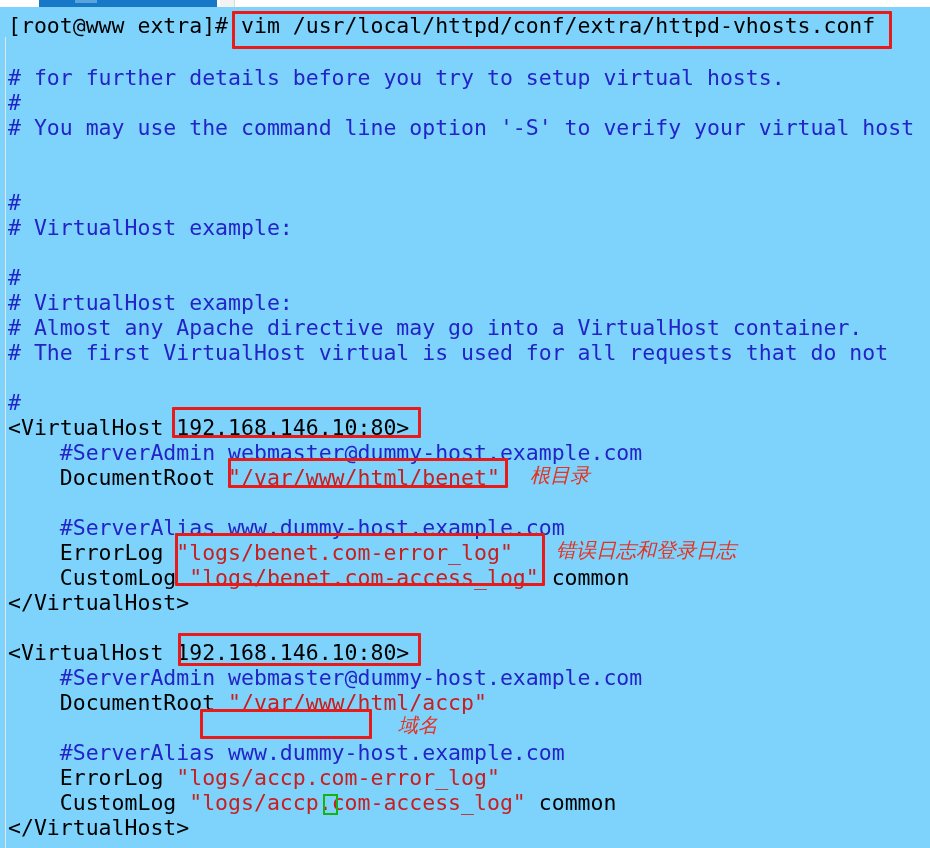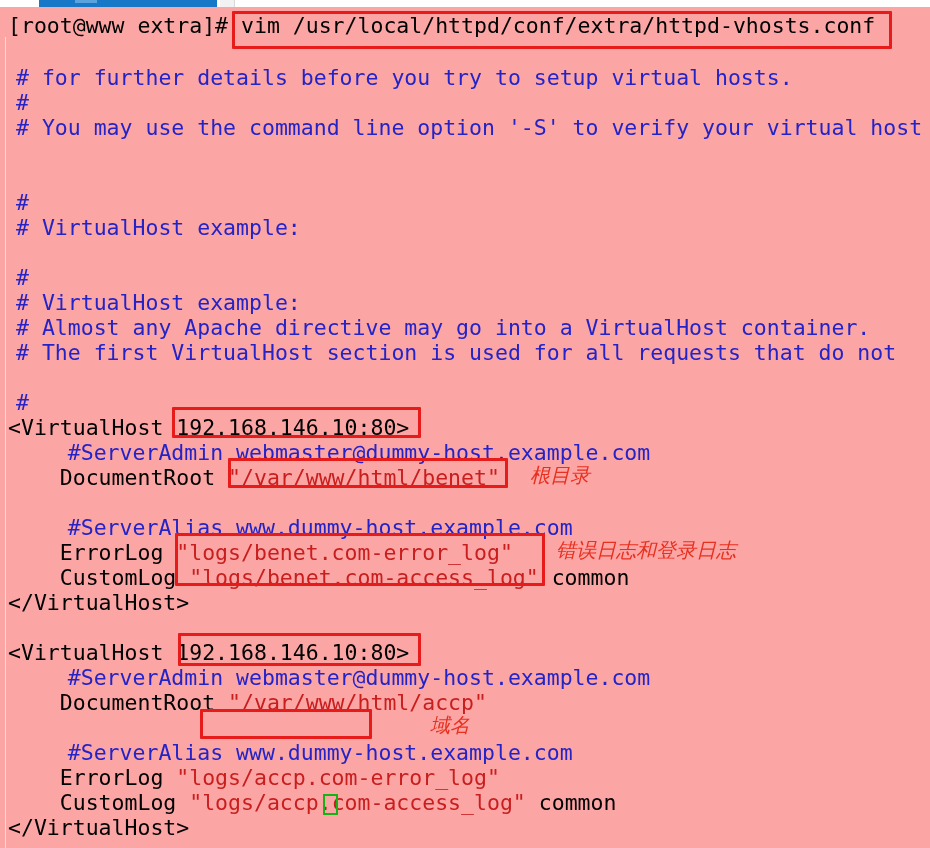--- a/index.html
+++ b/index.html
@@ -42,39 +42,39 @@
     background: #f2f2f2;
     border-right: 1px solid #d8d8d8;
   }
 
   
   #screen {
     position: absolute;
     left: 0; top: 7px;
     width: 930px;
     height: 841px;
-    background: #fca5a5;
+    background: #7dd3fc;
   }
   #left-rule {
     position: absolute;
     left: 5px; top: 30px;
     width: 1px; height: 811px;
     background: #e4e4e4;
   }
 
   .line {
     position: absolute;
     left: 8px;
     white-space: pre;
     font-size: 21.5px;
     line-height: 25px;
     letter-spacing: 0px;
     height: 25px;
   }
-  .cm   { color: #2323c8; margin-left: 8px; }   
+  .cm   { color: #2323c8; }   
   .str  { color: #c81e1e; }   
   .tx   { color: #000000; }   
 
   
   .redbox {
     position: absolute;
     border: 3px solid #e81b1b;
     box-sizing: border-box;
     pointer-events: none;
     border-radius: 1px;
@@ -113,21 +113,21 @@
   <div class="line cm" style="top:58px;"># for further details before you try to setup virtual hosts.</div>
   <div class="line cm" style="top:83px;">#</div>
   <div class="line cm" style="top:108px;"># You may use the command line option '-S' to verify your virtual host</div>
   <div class="line cm" style="top:158px;"></div>
   <div class="line cm" style="top:183px;">#</div>
   <div class="line cm" style="top:208px;"># VirtualHost example:</div>
   <div class="line cm" style="top:233px;"></div>
   <div class="line cm" style="top:258px;">#</div>
   <div class="line cm" style="top:283px;"># VirtualHost example:</div>
   <div class="line cm" style="top:308px;"># Almost any Apache directive may go into a VirtualHost container.</div>
-  <div class="line cm" style="top:333px;"># The first VirtualHost section is used for all requests that do not</div>
+  <div class="line cm" style="top:333px;"># The first VirtualHost virtual is used for all requests that do not</div>
   <div class="line cm" style="top:383px;">#</div>
 
   <div class="line tx" style="top:408px;">&lt;VirtualHost 192.168.146.10:80&gt;</div>
   <div class="line cm" style="top:433px;">    #ServerAdmin webmaster@dummy-host.example.com</div>
   <div class="line" style="top:458px;"><span class="tx">    DocumentRoot </span><span class="str">"/var/www/html/benet"</span></div>
   <div class="line cm" style="top:508px;">    #ServerAlias www.dummy-host.example.com</div>
   <div class="line" style="top:533px;"><span class="tx">    ErrorLog </span><span class="str">"logs/benet.com-error_log"</span></div>
   <div class="line" style="top:558px;"><span class="tx">    CustomLog </span><span class="str">"logs/benet.com-access_log"</span><span class="tx"> common</span></div>
   <div class="line tx" style="top:583px;">&lt;/VirtualHost&gt;</div>
   <div class="line tx" style="top:608px;"></div>
@@ -145,13 +145,13 @@
 
 <div class="redbox" style="left:232px; top:11px;  width:660px; height:38px;"></div>
 <div class="redbox" style="left:172px; top:407px; width:249px; height:31px;"></div>
 <div class="redbox" style="left:228px; top:458px; width:280px; height:30px;"></div>
 <div class="redbox" style="left:175px; top:533px; width:370px; height:53px;"></div>
 <div class="redbox" style="left:178px; top:633px; width:243px; height:33px;"></div>
 <div class="redbox" style="left:200px; top:709px; width:172px; height:30px;"></div>
 
 <div class="note" style="left:530px; top:463px;">根目录</div>
 <div class="note" style="left:556px; top:538px;">错误日志和登录日志</div>
-<div class="note" style="left:398px; top:713px;margin-left:32px;">域名</div>
+<div class="note" style="left:398px; top:713px;">域名</div>
 
 </body></html>

